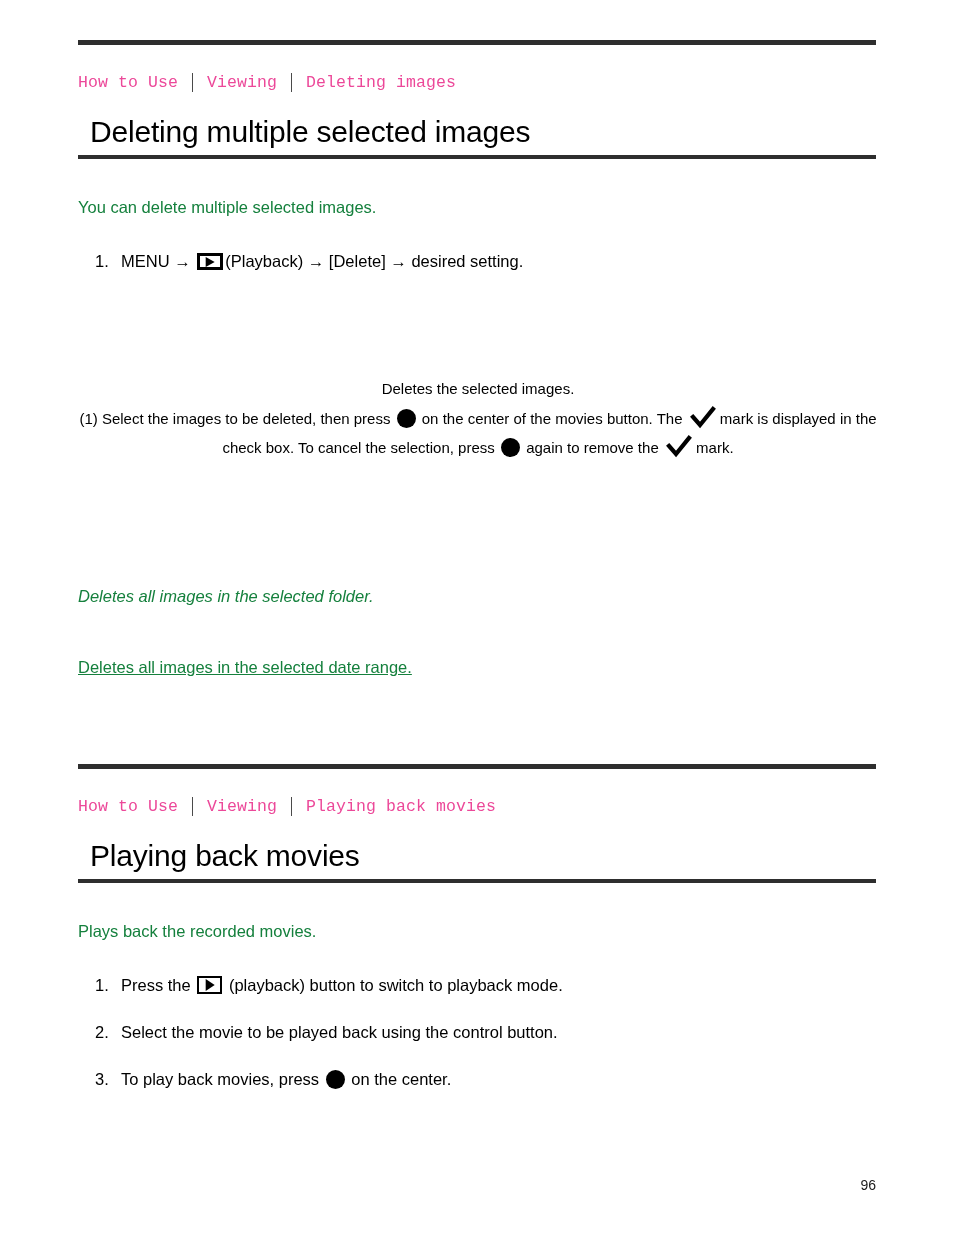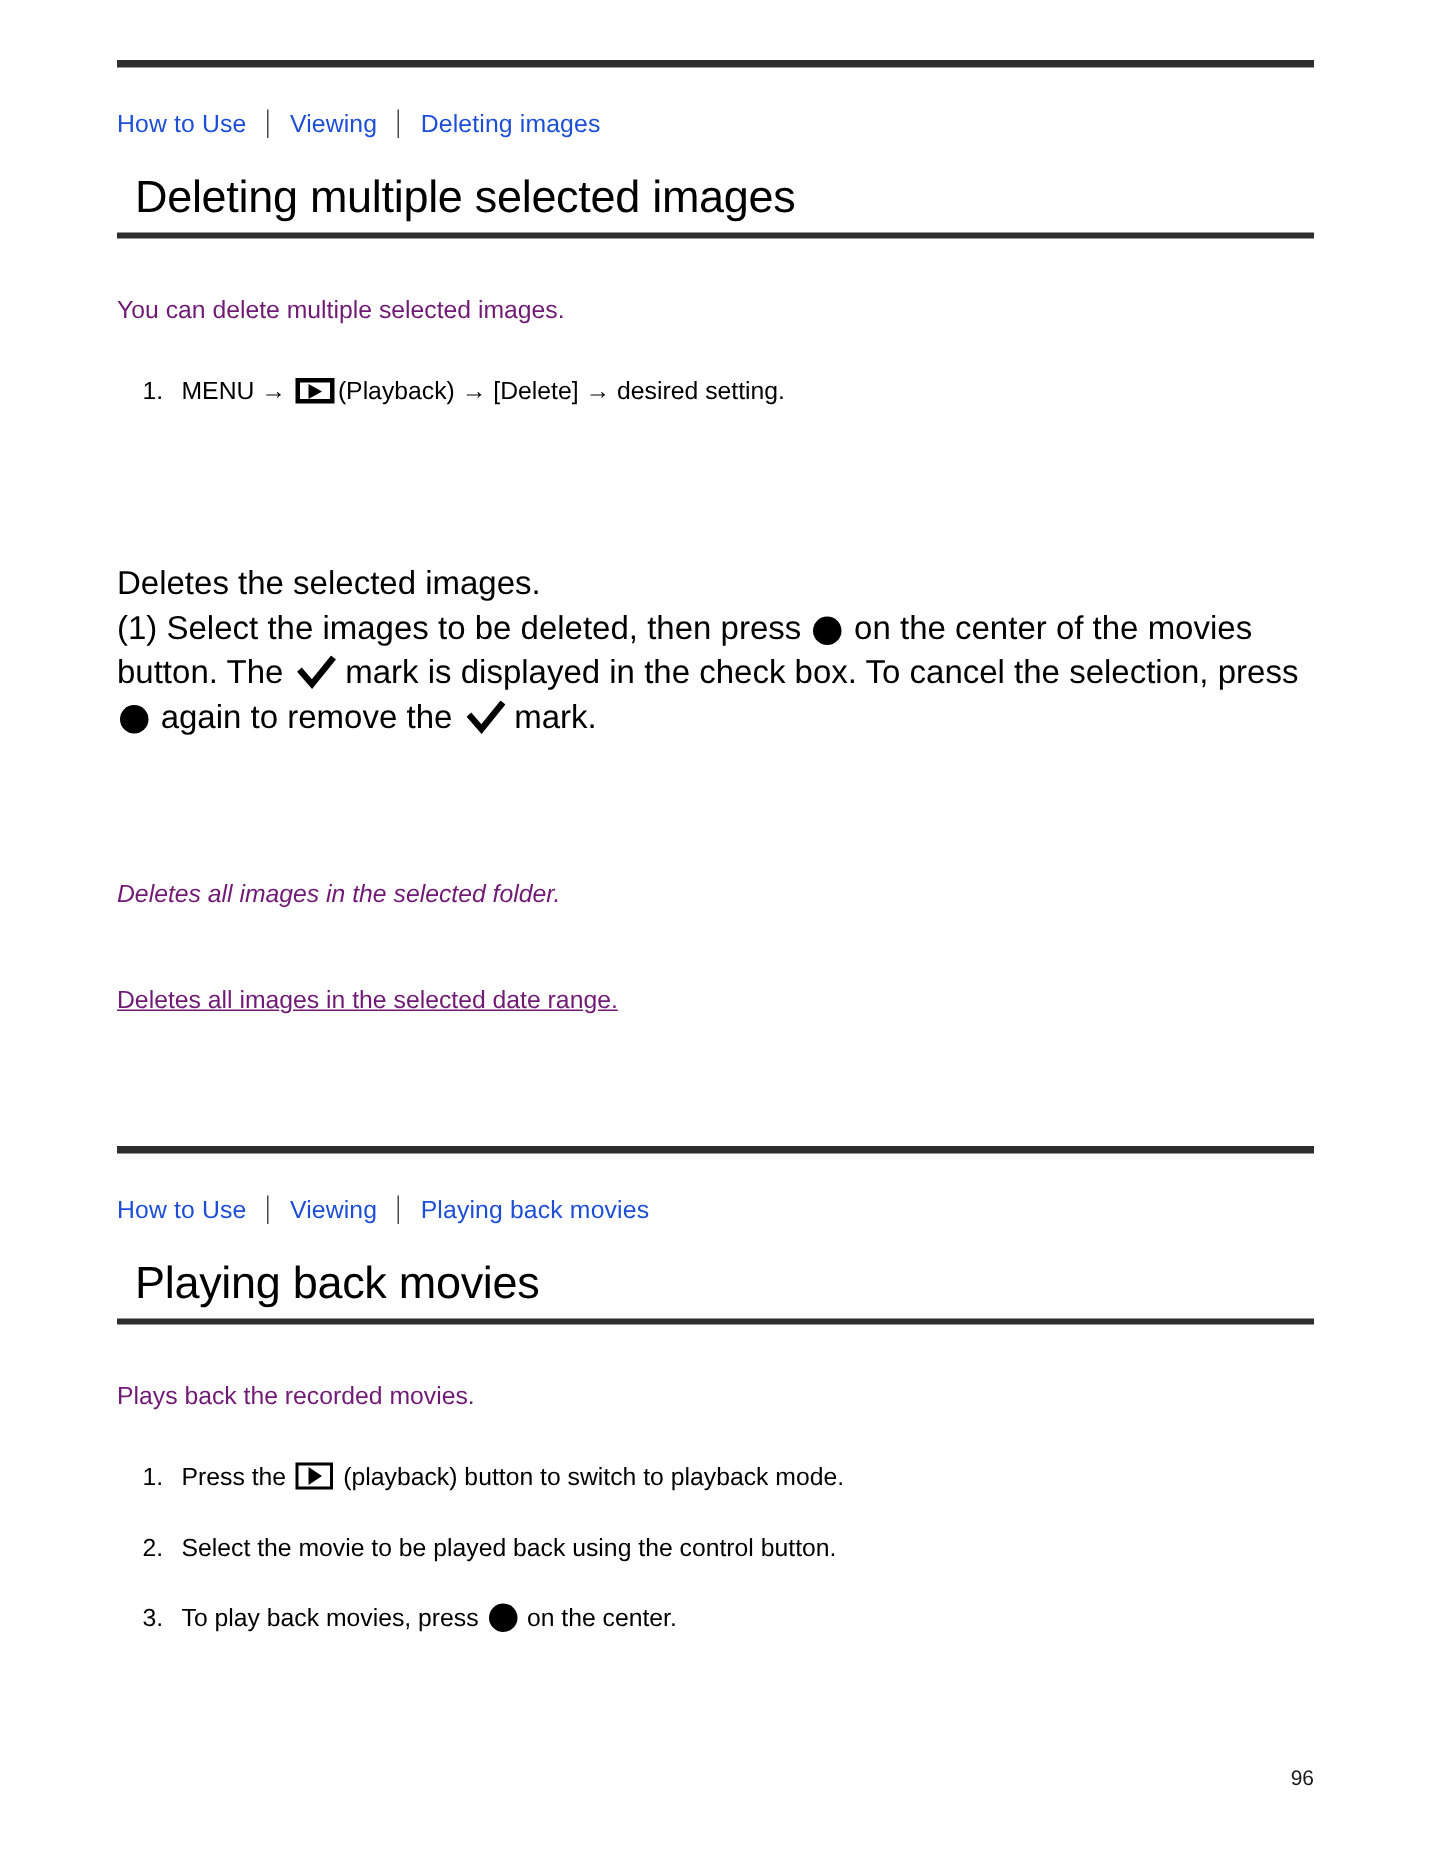--- a/index.html
+++ b/index.html
@@ -37,24 +37,25 @@
   .rule-thin {
     width: 798px;
     height: 4px;
     background: #2e2e2e;
   }
 
   
   .breadcrumb {
     font-size: 16.5px;
     line-height: 20px;
-    color: #1d4ed8;
+    color: #ec4899;
     display: flex;
     align-items: flex-start;
     white-space: nowrap;
+    font-family: Liberation Mono, monospace;
   }
   .crumb { letter-spacing: 0.1px; }
   .crumb-sep {
     display: inline-block;
     width: 1px;
     height: 19px;
     background: #4a4a4a;
     margin: 0 14px;
     flex: none;
   }
@@ -66,26 +67,27 @@
     font-weight: normal;
     letter-spacing: -0.2px;
     color: #000;
     margin: 12px;
   }
 
   
   .body-text {
     font-size: 16.5px;
     line-height: 29px;
-    color: #701a75;
+    color: #15803d;
   }
   .para-block {
-    font-size: 22px;
+    font-size: 15px;
     line-height: 29.5px;
     width: 800px;
+    text-align: center;
   }
 
   
   .olist { }
   .olist-item {
     display: flex;
     font-size: 16.5px;
     line-height: 28px;
     align-items: baseline;
   }

